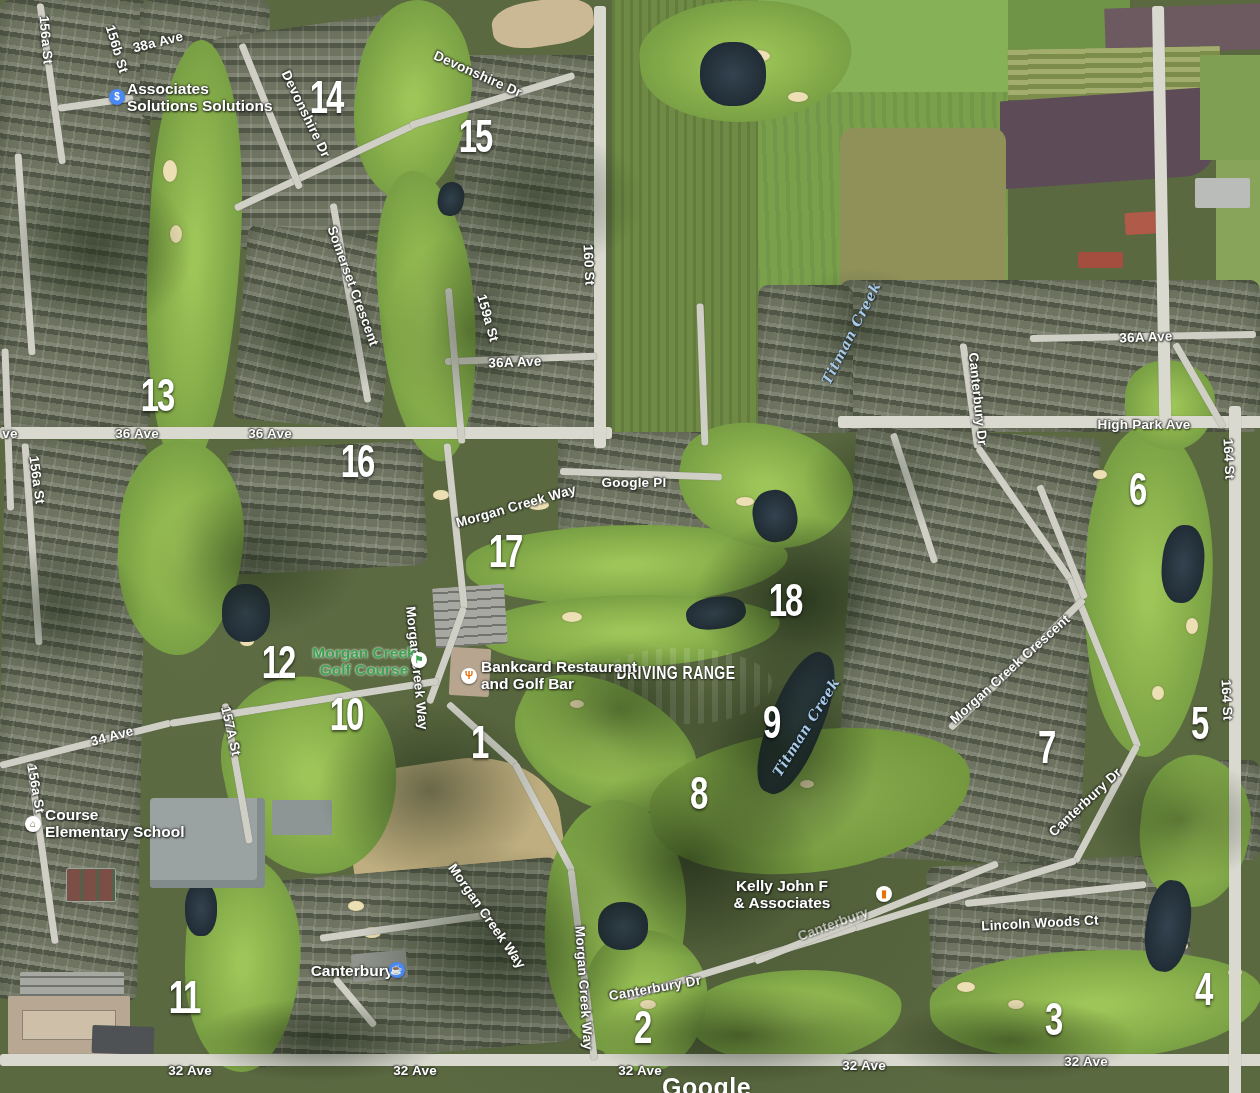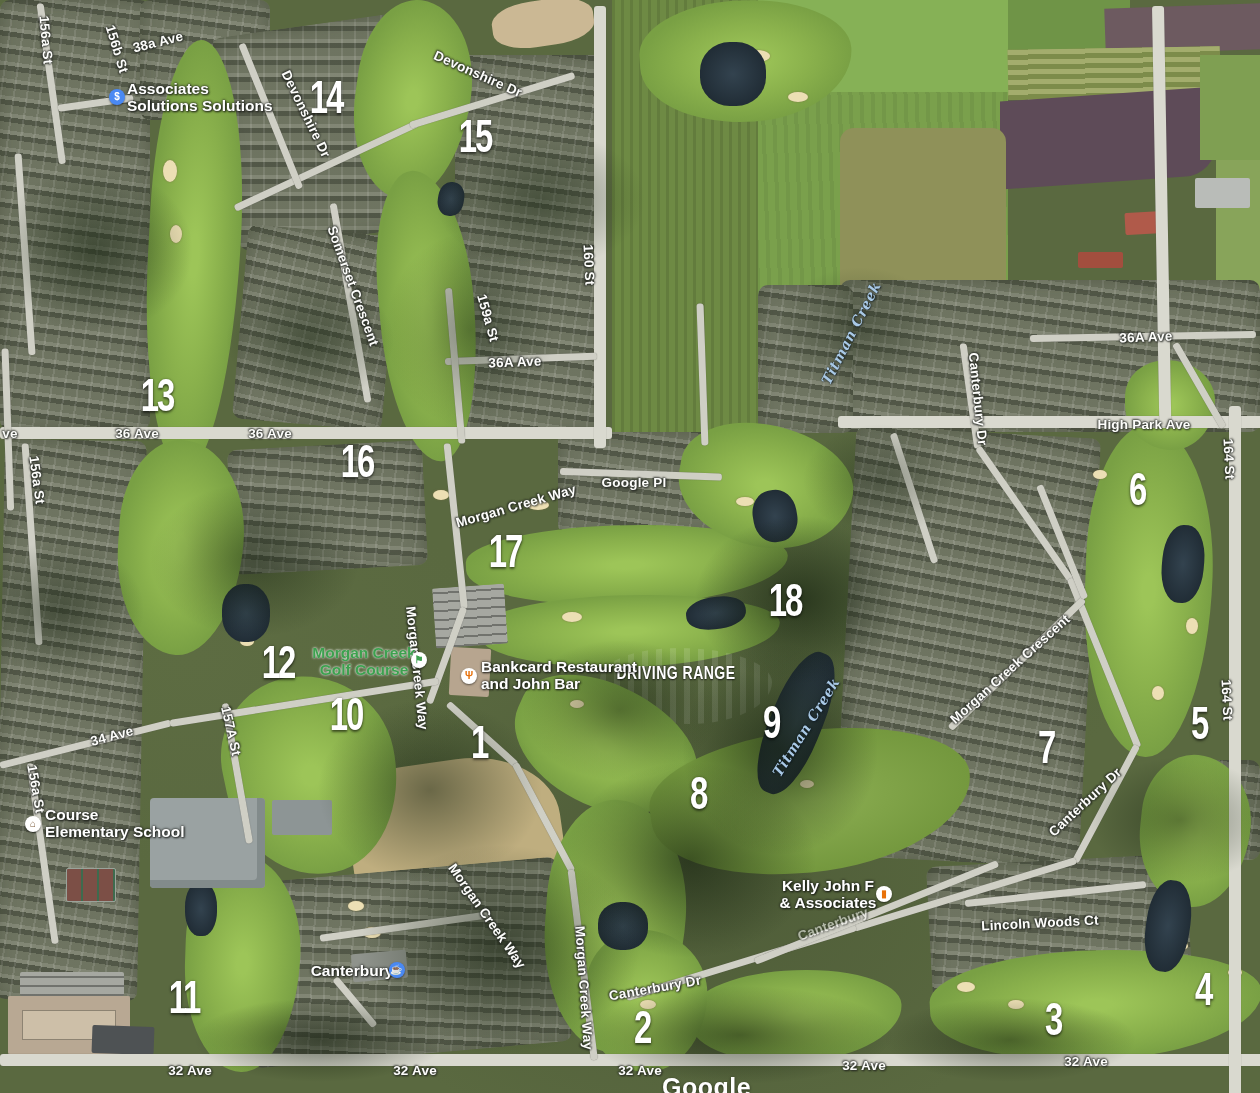--- a/index.html
+++ b/index.html
@@ -274,28 +274,28 @@
         <div>Solutions Solutions</div>
       </div>
       <div class="poi-icon" style="left: 117px; top: 97px; background: rgb(74, 137, 243); color: rgb(255, 255, 255);">$</div>
       <div class="poi-text green center" style="left: 364px; top: 661px; transform: translate(-50%, -50%);">
         <div>Morgan Creek</div>
         <div>Golf Course</div>
       </div>
       <div class="poi-icon" style="left: 419px; top: 660px; background: rgb(255, 255, 255); color: rgb(61, 161, 79);">⚑</div>
       <div class="poi-text " style="left: 481px; top: 675px; transform: translate(0px, -50%);">
         <div>Bankcard Restaurant</div>
-        <div>and John Bar</div>
+        <div>and Golf Bar</div>
       </div>
       <div class="poi-icon" style="left: 469px; top: 676px; background: rgb(255, 255, 255); color: rgb(232, 113, 10);">Ψ</div>
       <div class="poi-text center" style="left: 352px; top: 970px; transform: translate(-50%, -50%);">
         <div>Canterbury</div>
       </div>
       <div class="poi-icon" style="left: 397px; top: 970px; background: rgb(74, 137, 243); color: rgb(255, 255, 255);">☕</div>
-      <div class="poi-text center" style="left: 828px; top: 894px; transform: translate(-50%, -50%);">
+      <div class="poi-text center" style="left: 782px; top: 894px; transform: translate(-50%, -50%);">
         <div>Kelly John F</div>
         <div>&amp; Associates</div>
       </div>
       <div class="poi-icon" style="left: 884px; top: 894px; background: rgb(255, 255, 255); color: rgb(232, 113, 10);">▮</div>
       <div class="poi-text " style="left: 45px; top: 823px; transform: translate(0px, -50%);">
         <div>Course</div>
         <div>Elementary School</div>
       </div>
       <div class="poi-icon" style="left: 33px; top: 824px; background: rgb(255, 255, 255); color: rgb(123, 91, 58);">⌂</div>
     </div>

